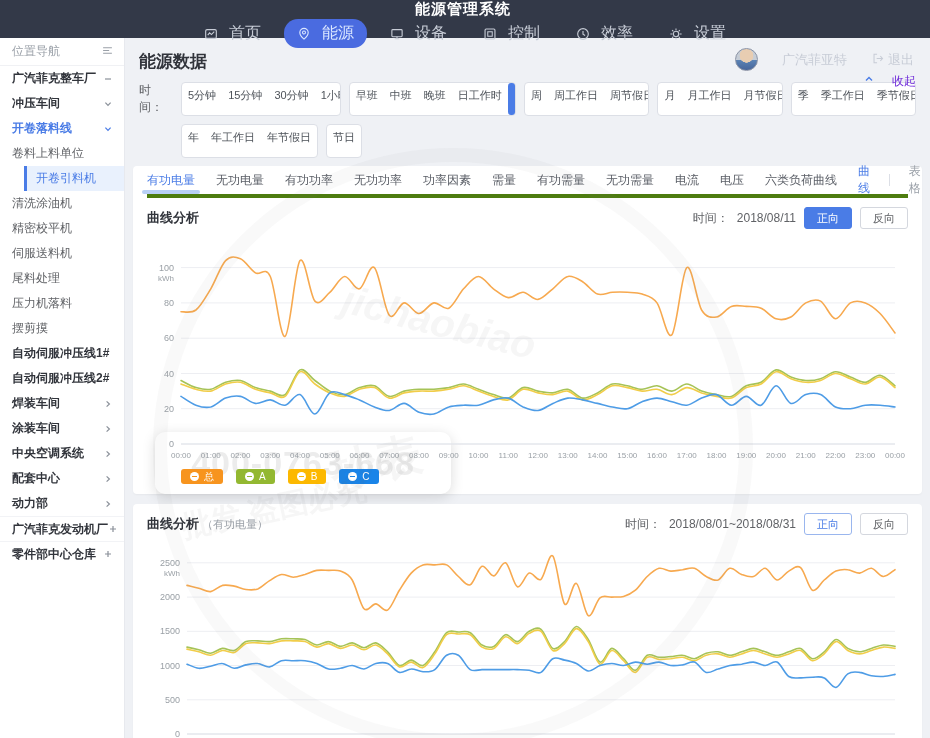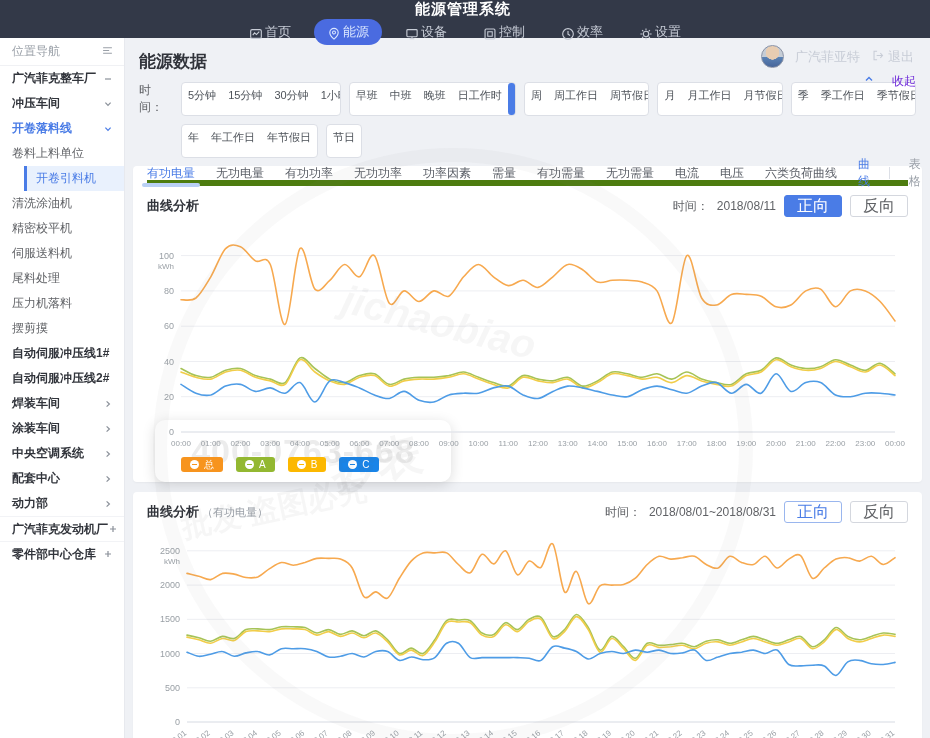--- a/index.html
+++ b/index.html
@@ -4,24 +4,24 @@
 <title>能源管理系统</title>
 <style>
   * { box-sizing: border-box; margin: 0; padding: 0; }
   html,body { width:930px; height:738px; overflow:hidden; }
   body { font-family:"Liberation Sans","DejaVu Sans",sans-serif; background:#eff1f5; font-size:12px; color:#333; }
 
   
   .navbar { height:38px; background:#333948; display:flex; align-items:center; color:#c7ccd6;flex-direction:column; }
   .brand { width:128px; padding-left:14px; font-size:15px; font-weight:bold; color:#ffffff; letter-spacing:1px; }
   .nav-items { display:flex; align-items:center; gap:10px; }
-  .nav-item { display:flex; align-items:flex-end; gap:2px; padding:4px 13px; border-radius:14px; font-size:13px; cursor:pointer; }
+  .nav-item { display:flex; align-items:center; gap:11px; padding:4px 13px; border-radius:14px; font-size:16px; cursor:pointer; }
   .nav-item svg { display:block; }
   .nav-item.active { background:#4a6be0; color:#dbe7ff; }
-  .nav-right { margin-left:auto; display:flex; align-items:center; gap:11px; padding-right:16px; font-size:13px; }
+  .nav-right { margin-left:auto; display:flex; align-items:center; gap:24px; padding-right:16px; font-size:13px; }
   .avatar { width:23px; height:23px; border-radius:50%; border:1px solid #8b93a5;
             background: radial-gradient(circle at 50% 32%, #e8cdb2 0 38%, rgba(0,0,0,0) 40%),
                         linear-gradient(180deg,#c6cdd6 0 52%, #5b83b5 53%, #47659a 100%); }
   .logout { display:flex; align-items:center; gap:4px; cursor:pointer; }
 
   
   .layout { display:flex; height:700px; }
   .sidebar { width:125px; background:#fff; border-right:1px solid #e7e9ee; flex-shrink:0; }
   .side-header { height:28px; display:flex; align-items:center; justify-content:space-between; padding:0 11px 0 12px; color:#9aa0a8; border-bottom:1px solid #f0f1f4; }
   .side-item { height:25px; display:flex; align-items:center; justify-content:space-between; padding:0 11px 0 12px; color:#606266; cursor:pointer; position:relative; white-space:nowrap; }
@@ -40,35 +40,35 @@
   .filter-row { display:flex; align-items:center; gap:8px; margin-bottom:8px; }
   .filter-row.second { margin-left:42px; }
   .time-label { color:#606266; width:34px; flex-shrink:0; }
   .seg-group { display:flex; border:1px solid #dcdfe6; border-radius:4px; background:#fff; overflow:hidden; }
   .seg-btn { padding:0 6px; font-size:11px; color:#4d5259; line-height:24px; height:32px; cursor:pointer; white-space:nowrap; }
   .seg-btn.selected { background:#4a7ce6; color:#fff; border-radius:3px; }
   .collapse-link { position:absolute; right:6px; top:27px; color:#6d28d9; display:flex; gap:18px; align-items:flex-start; cursor:pointer; }
 
   
   .card { background:#fff; border-radius:4px; margin-bottom:10px; padding:0 14px; box-shadow:0 1px 2px rgba(0,0,0,0.04); position:relative; }
-  .tabs-row { display:flex; align-items:center; height:20px; border-bottom:6px solid #4d7c0f; color:#5a5e66; }
+  .tabs-row { display:flex; align-items:center; height:32px; border-bottom:4px solid #4d7c0f; color:#5a5e66; }
   .tab { margin-right:21px; height:30px; line-height:30px; cursor:pointer; position:relative; white-space:nowrap; }
   .tab.active { color:#4a7ce6; }
   .tab.active::after { content:''; position:absolute; left:-5px; right:-5px; bottom:1px; height:4px; background:#b9d0f5; border-radius:2px; }
   .view-toggle { margin-left:auto; display:flex; align-items:center; gap:19px; }
   .vt-curve { color:#4a7ce6; cursor:pointer; }
   .vt-sep { width:1px; height:12px; background:#dcdfe6; }
   .vt-table { color:#9aa0a8; cursor:pointer; }
 
   .chart-header { display:flex; align-items:center; height:40px; }
   .chart-title { font-size:13px; font-weight:bold; color:#31343b; }
   .chart-subtitle { font-size:11px; color:#9aa0a8; font-weight:normal; margin-left:3px; }
   .chart-meta { margin-left:auto; display:flex; align-items:center; gap:8px; color:#606266; }
   .time-value { color:#606266; }
-  .btn { font-size:16px; line-height:18px; padding:1px 12px; border-radius:3px; border:1px solid #d4d7de; background:#fff; color:#606266; cursor:pointer; }
+  .btn { font-size:11px; line-height:18px; padding:1px 12px; border-radius:3px; border:1px solid #d4d7de; background:#fff; color:#606266; cursor:pointer; }
   .btn.primary { background:#4a7ce6; border-color:#4a7ce6; color:#fff; }
   .btn.outline { border-color:#9ab6ee; color:#4a7ce6; }
 
   .chart-wrap { position:relative; }
   svg.chart { display:block; position:relative; z-index:1; }
   .legend-row { display:flex; gap:13px; padding:3px 0 10px 34px; position:relative; z-index:3; }
   .legend-pill { display:flex; align-items:center; gap:5px; height:15px; padding:0 9px; border-radius:3px; color:#fff; font-size:10px; cursor:pointer; }
   .pill-dot { width:9px; height:9px; border-radius:50%; background:#fff; position:relative; display:inline-block; }
   .pill-minus { position:absolute; left:2px; right:2px; top:3.6px; height:1.8px; display:block; }
 

